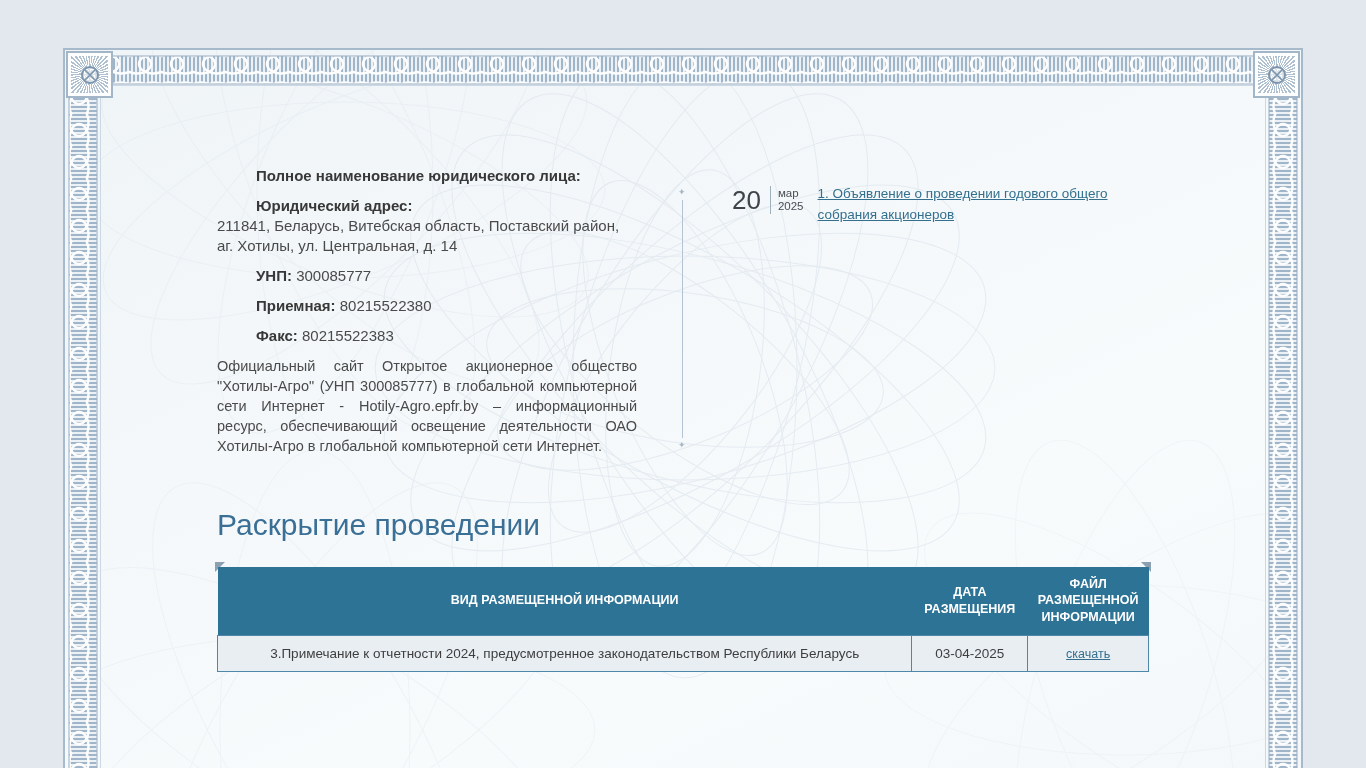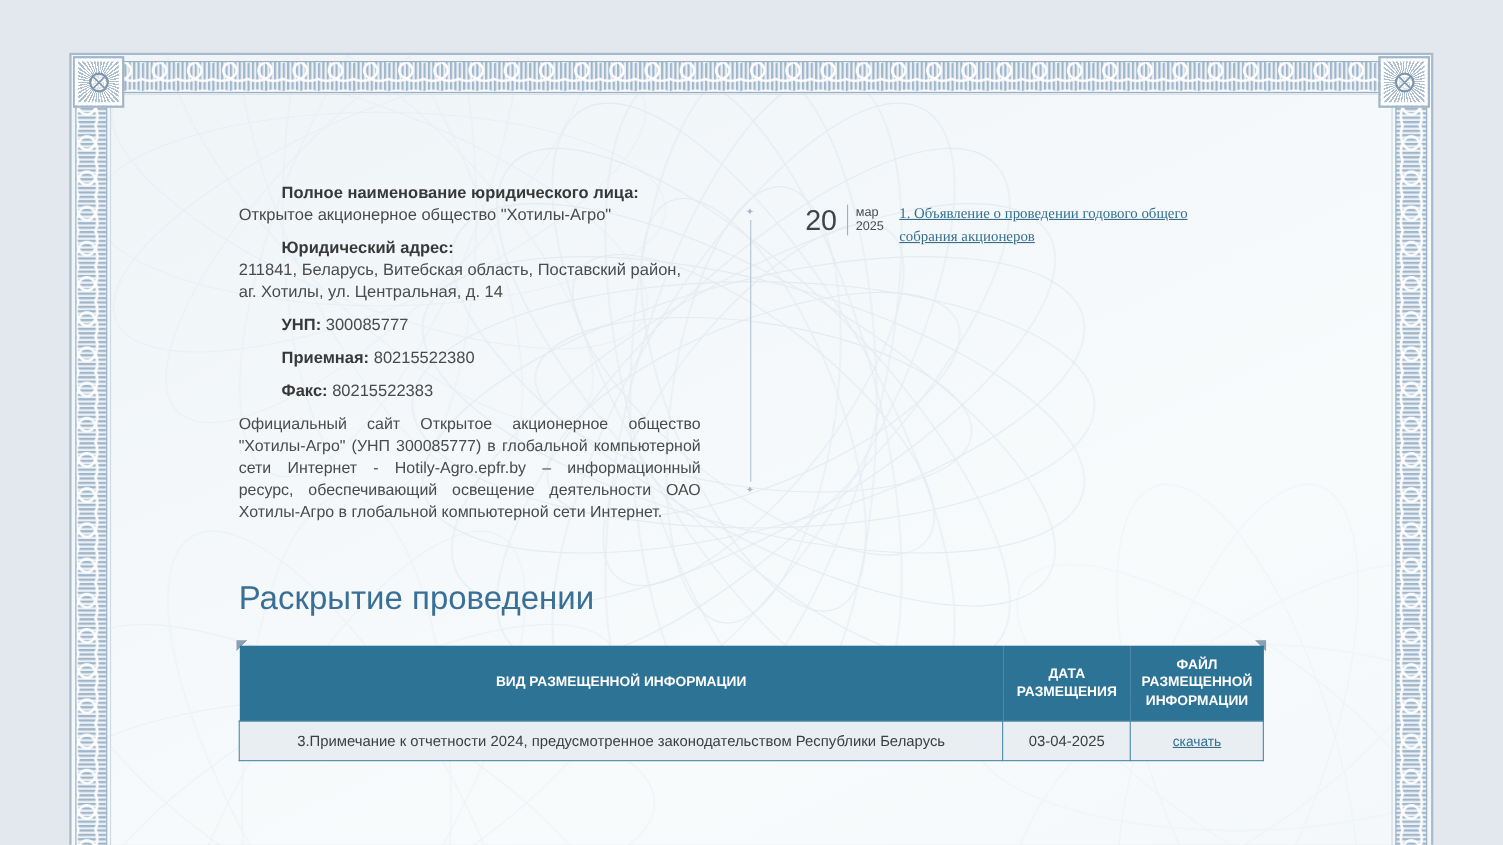--- a/index.html
+++ b/index.html
@@ -42,21 +42,21 @@
   .v-divider { position:absolute; left:465px; top:22px; height:262px; width:2px; pointer-events:none; }
   .v-divider .line { position:absolute; left:0; top:12px; bottom:12px; width:1px; background:#b3c3d2; }
   .v-divider .orn { position:absolute; left:-4px; font-size:9px; color:#a6b8c8; line-height:9px; }
   .v-divider .orn.top { top:0; } .v-divider .orn.bot { bottom:0; }
 
   
   .news-item { display:flex; align-items:flex-start; margin-top:18px; }
   .news-day { font-size:26px; line-height:32px; color:#3d444a;text-align:center; }
   .news-sep { width:1px; height:28px; background:#9fb0bd; margin:2px 7px 0 9px; }
   .news-my { font-size:11.5px; line-height:13px; color:#474e54; padding-top:3px; }
-  .news-link { display:block; margin-left:14px; max-width:318px; font-size:13.5px; line-height:1.55;font-family:Liberation Serif, serif; }
+  .news-link { display:block; margin-left:14px; max-width:318px; font-size:13.5px; line-height:1.55; }
 
   
   h1.disclosure { margin:52px 0 24px; }
   .table-wrap { position:relative; width:932px; }
   .fold { position:absolute; top:-5px; width:10px; height:10px; z-index:0; }
   .fold.l { left:-2px; background:linear-gradient(to bottom right,#8ba1b2 49%,transparent 51%); }
   .fold.r { right:-2px; background:linear-gradient(to bottom left,#8ba1b2 49%,transparent 51%); }
   table { border-collapse:collapse; width:932px; position:relative; z-index:1; }
   thead th { background:#2d7396; color:#ffffff; font-size:12.5px; font-weight:bold;
     line-height:1.35; text-align:center; padding:9px 10px; }
@@ -174,21 +174,20 @@
   </div>
 
   <div class="content">
 
     <div class="columns">
 
       <div class="col-left">
 
         <p class="field">
           <b>Полное наименование юридического лица:</b><br>
-          <span>Открытое акционерное общество "Хотилы-Агро"</span>
         </p>
 
         <p class="field">
           <b>Юридический адрес:</b><br>
           <span>211841, Беларусь, Витебская область, Поставский район, аг. Хотилы, ул. Центральная, д. 14</span>
         </p>
 
         <p class="field">
           <b>УНП:</b>
           <span>300085777</span>

